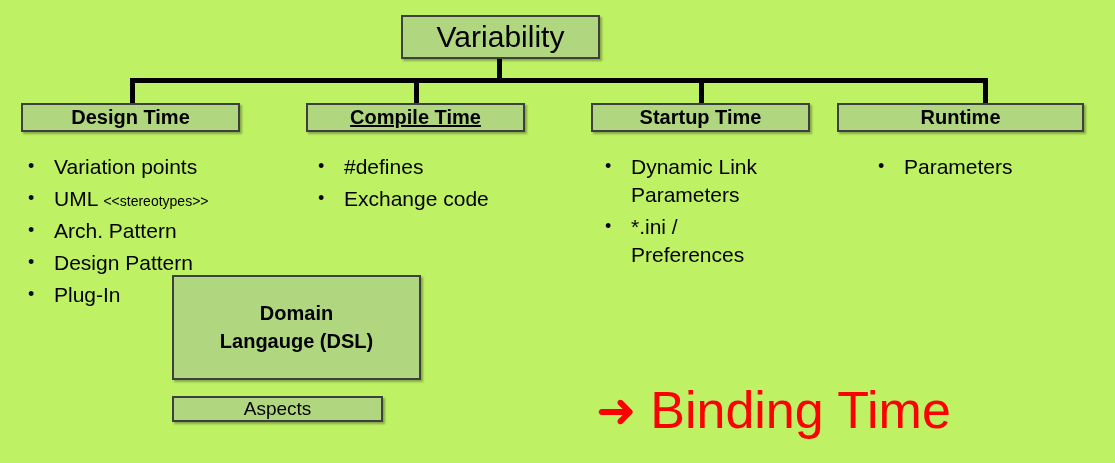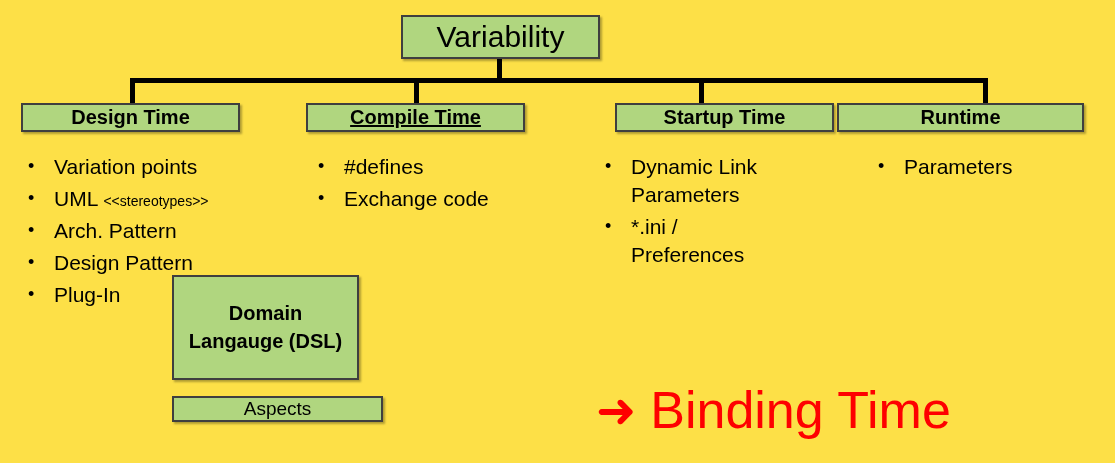--- a/index.html
+++ b/index.html
@@ -8,21 +8,21 @@
     padding: 0;
     background: #ffffff;
   }
   body {
     font-family: "Liberation Sans", sans-serif;
   }
   #slide {
     position: relative;
     width: 1115px;
     height: 463px;
-    background: #fde047;
+    background: #bef264;
     overflow: hidden;
   }
 
   
   .gbox {
     position: absolute;
     background: #b0d67f;
     border: 2px solid #3f3f3f;
     box-sizing: border-box;
     display: flex;
@@ -41,27 +41,27 @@
     font-weight: normal;
   }
   .cat-box {
     top: 103px;
     height: 29px;
     font-size: 20px;
     font-weight: bold;
   }
   .cat-design   { left: 21px;  width: 219px; }
   .cat-compile  { left: 306px; width: 219px; text-decoration: underline; }
-  .cat-startup  { left: 591px; width: 219px; margin-left: 24px; }
+  .cat-startup  { left: 591px; width: 219px; }
   .cat-runtime  { left: 837px; width: 247px; }
 
   .dsl-box {
     left: 172px;
     top: 275px;
-    width: 187px;
+    width: 249px;
     height: 105px;
     font-size: 20px;
     font-weight: bold;
     line-height: 1.38;
     flex-direction: column;
   }
   .aspects-box {
     left: 172px;
     top: 396px;
     width: 211px;

